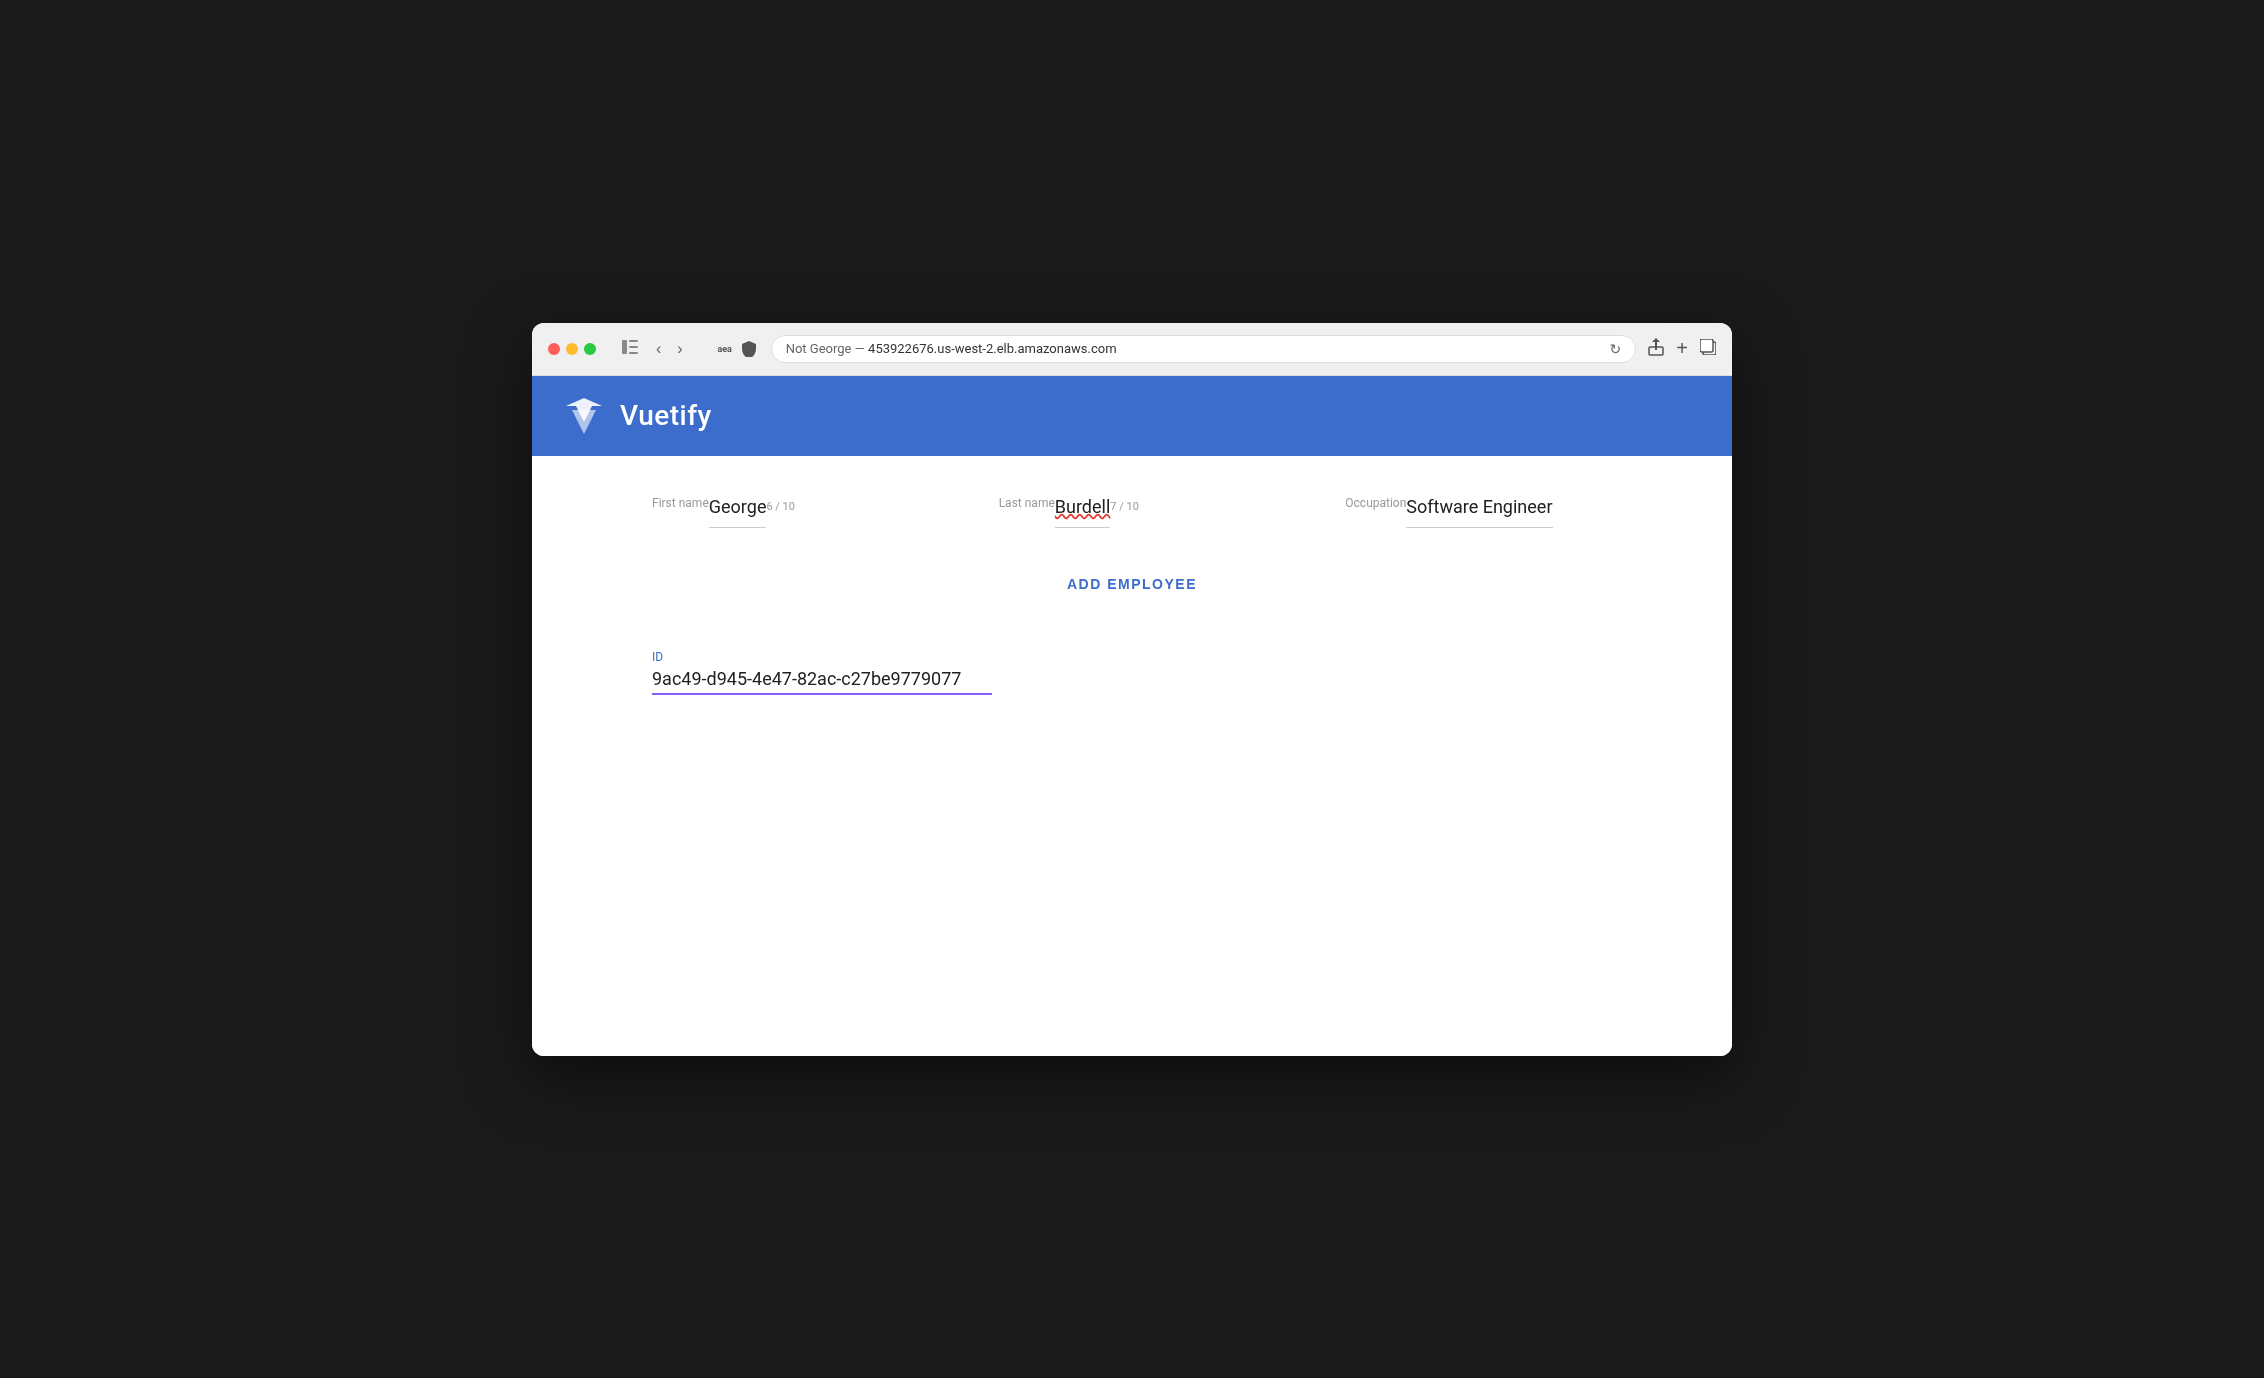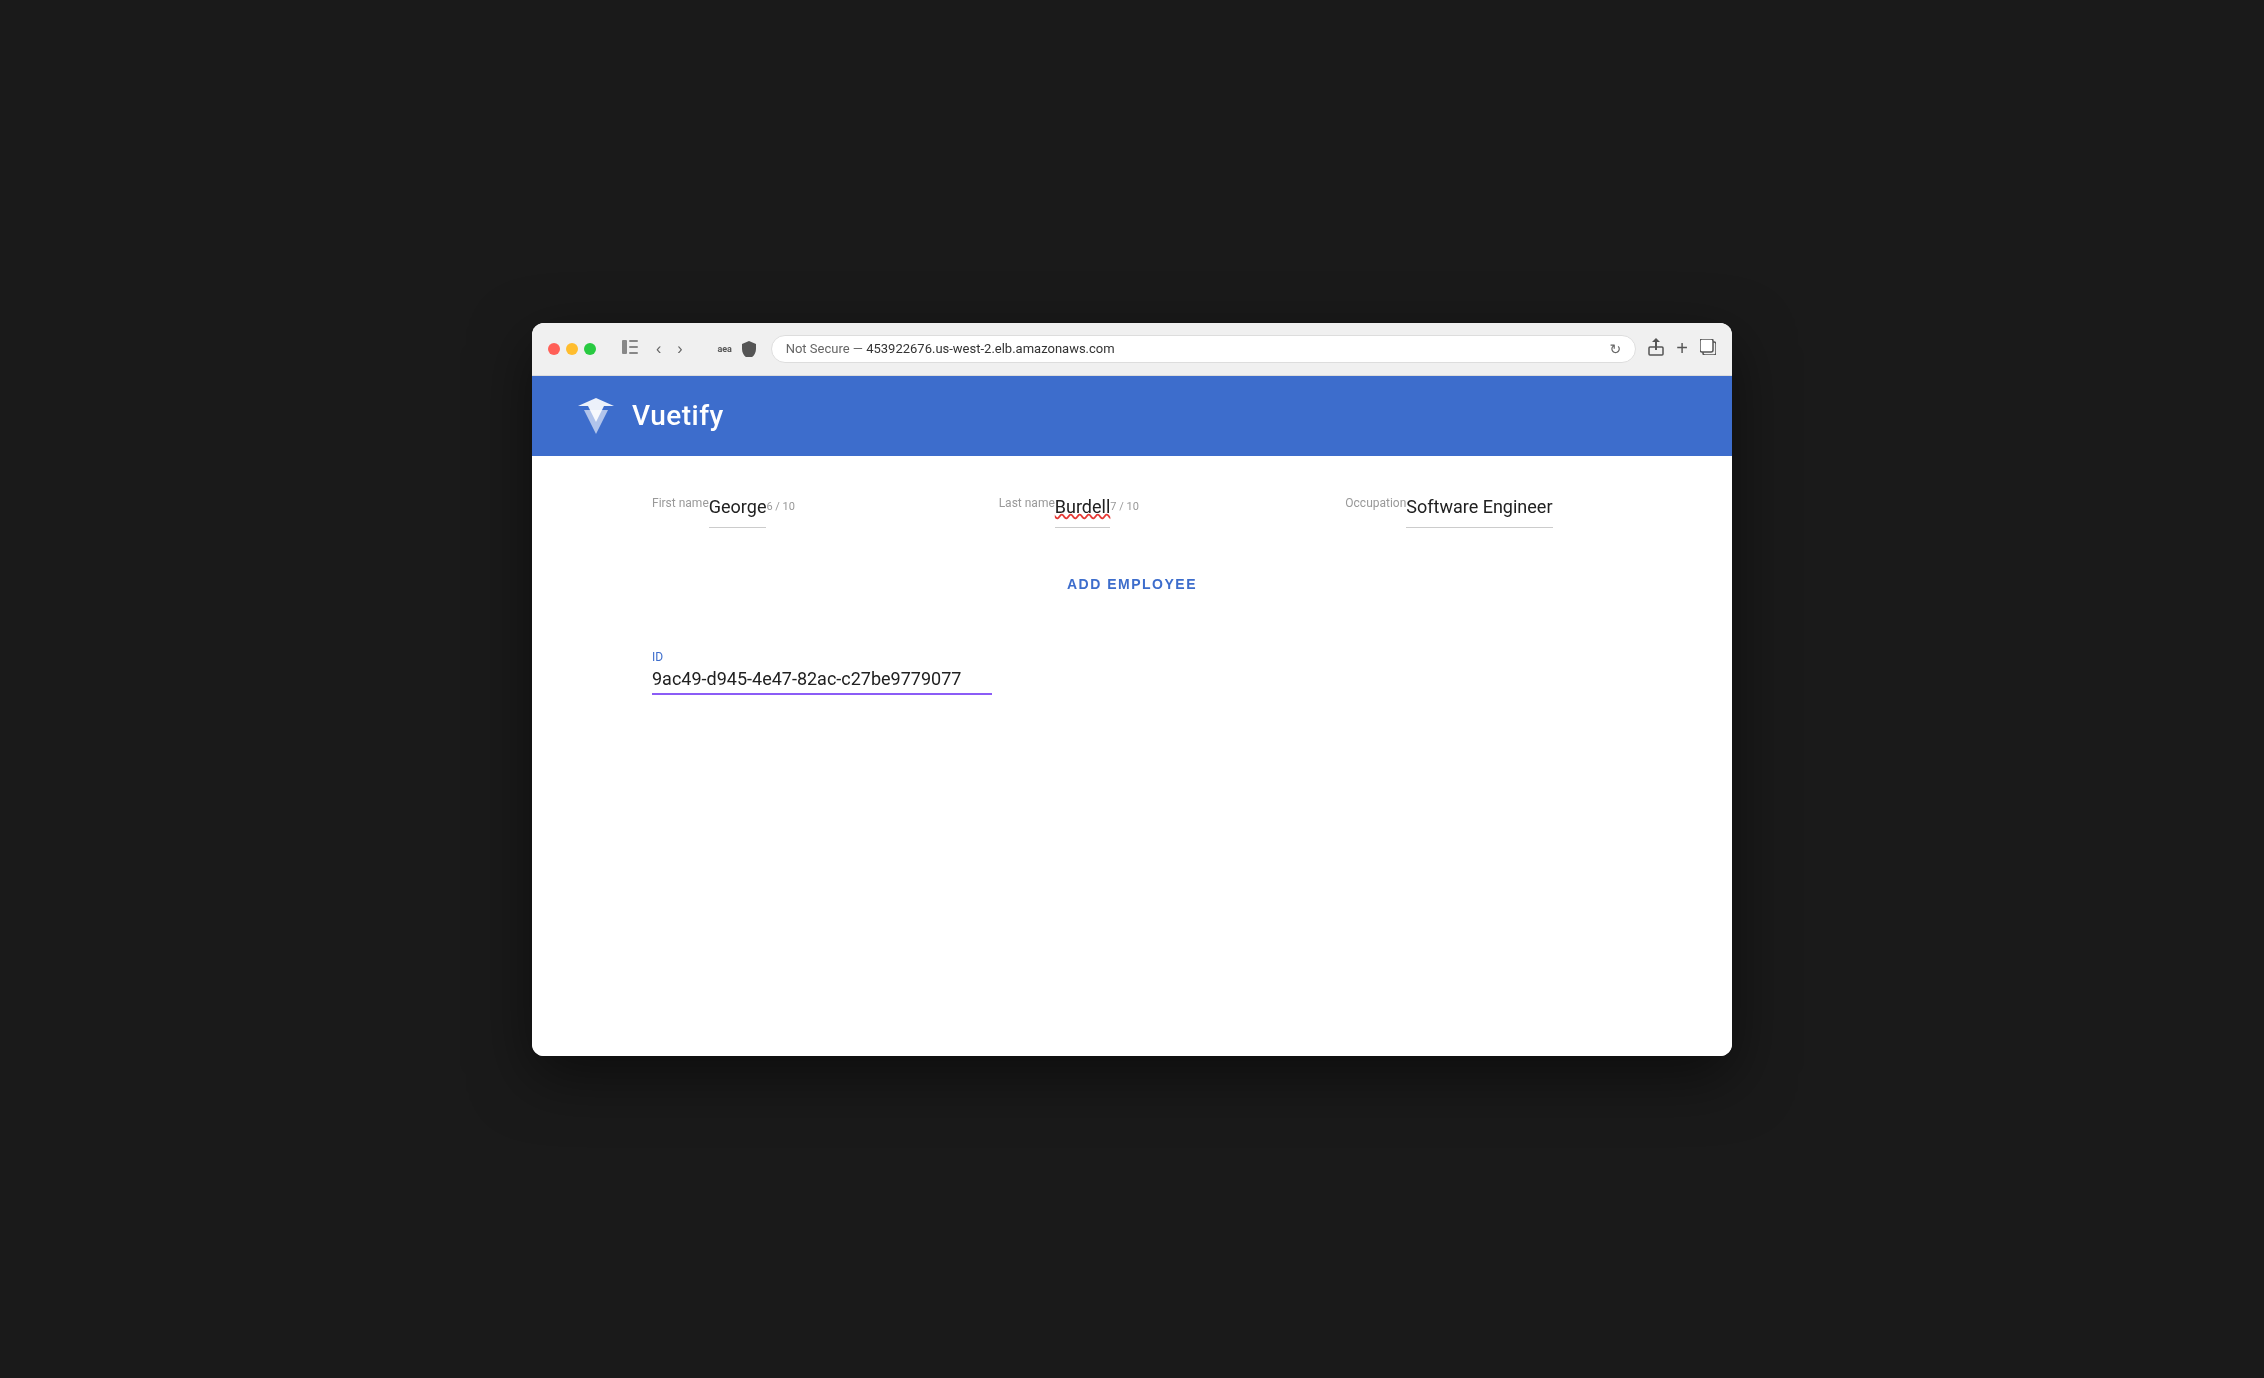--- a/index.html
+++ b/index.html
@@ -145,21 +145,21 @@
       background: none;
       border: none;
       cursor: pointer;
       color: #555;
       font-size: 16px;
     }
 
     
     .app-header {
       background: #3d6dcc;
-      padding: 20px 44px;
+      padding: 20px 32px;
       display: flex;
       align-items: center;
       gap: 16px;
     }
 
     .vuetify-logo {
       width: 40px;
       height: 40px;
     }
 
@@ -303,21 +303,21 @@
       <div class="ext-icon" style="font-size:9px;font-weight:bold;border:none;background:none;">aea</div>
       <div class="shield-icon">
         <svg width="14" height="16" viewBox="0 0 14 16" fill="none">
           <path d="M7 0L0 3v5c0 4.4 3 8.5 7 9.7C11 16.5 14 12.4 14 8V3L7 0z" fill="#555"></path>
         </svg>
       </div>
     </div>
 
     <div class="address-bar">
       <span class="address-bar-text">
-        <span>Not Secure</span> — <span class="domain">453922676.us-west-2.elb.amazonaws.com</span>
+        <span>Not George</span> — <span class="domain">453922676.us-west-2.elb.amazonaws.com</span>
       </span>
       <button class="reload-btn">↻</button>
     </div>
 
     <div class="browser-actions-right">
       <button class="action-btn">
         <svg width="16" height="18" viewBox="0 0 16 18" fill="#555">
           <path d="M8 0L4 4h3v8h2V4h3L8 0z"></path>
           <rect x="1" y="9" width="14" height="8" rx="1" fill="none" stroke="#555" stroke-width="1.5"></rect>
         </svg>

